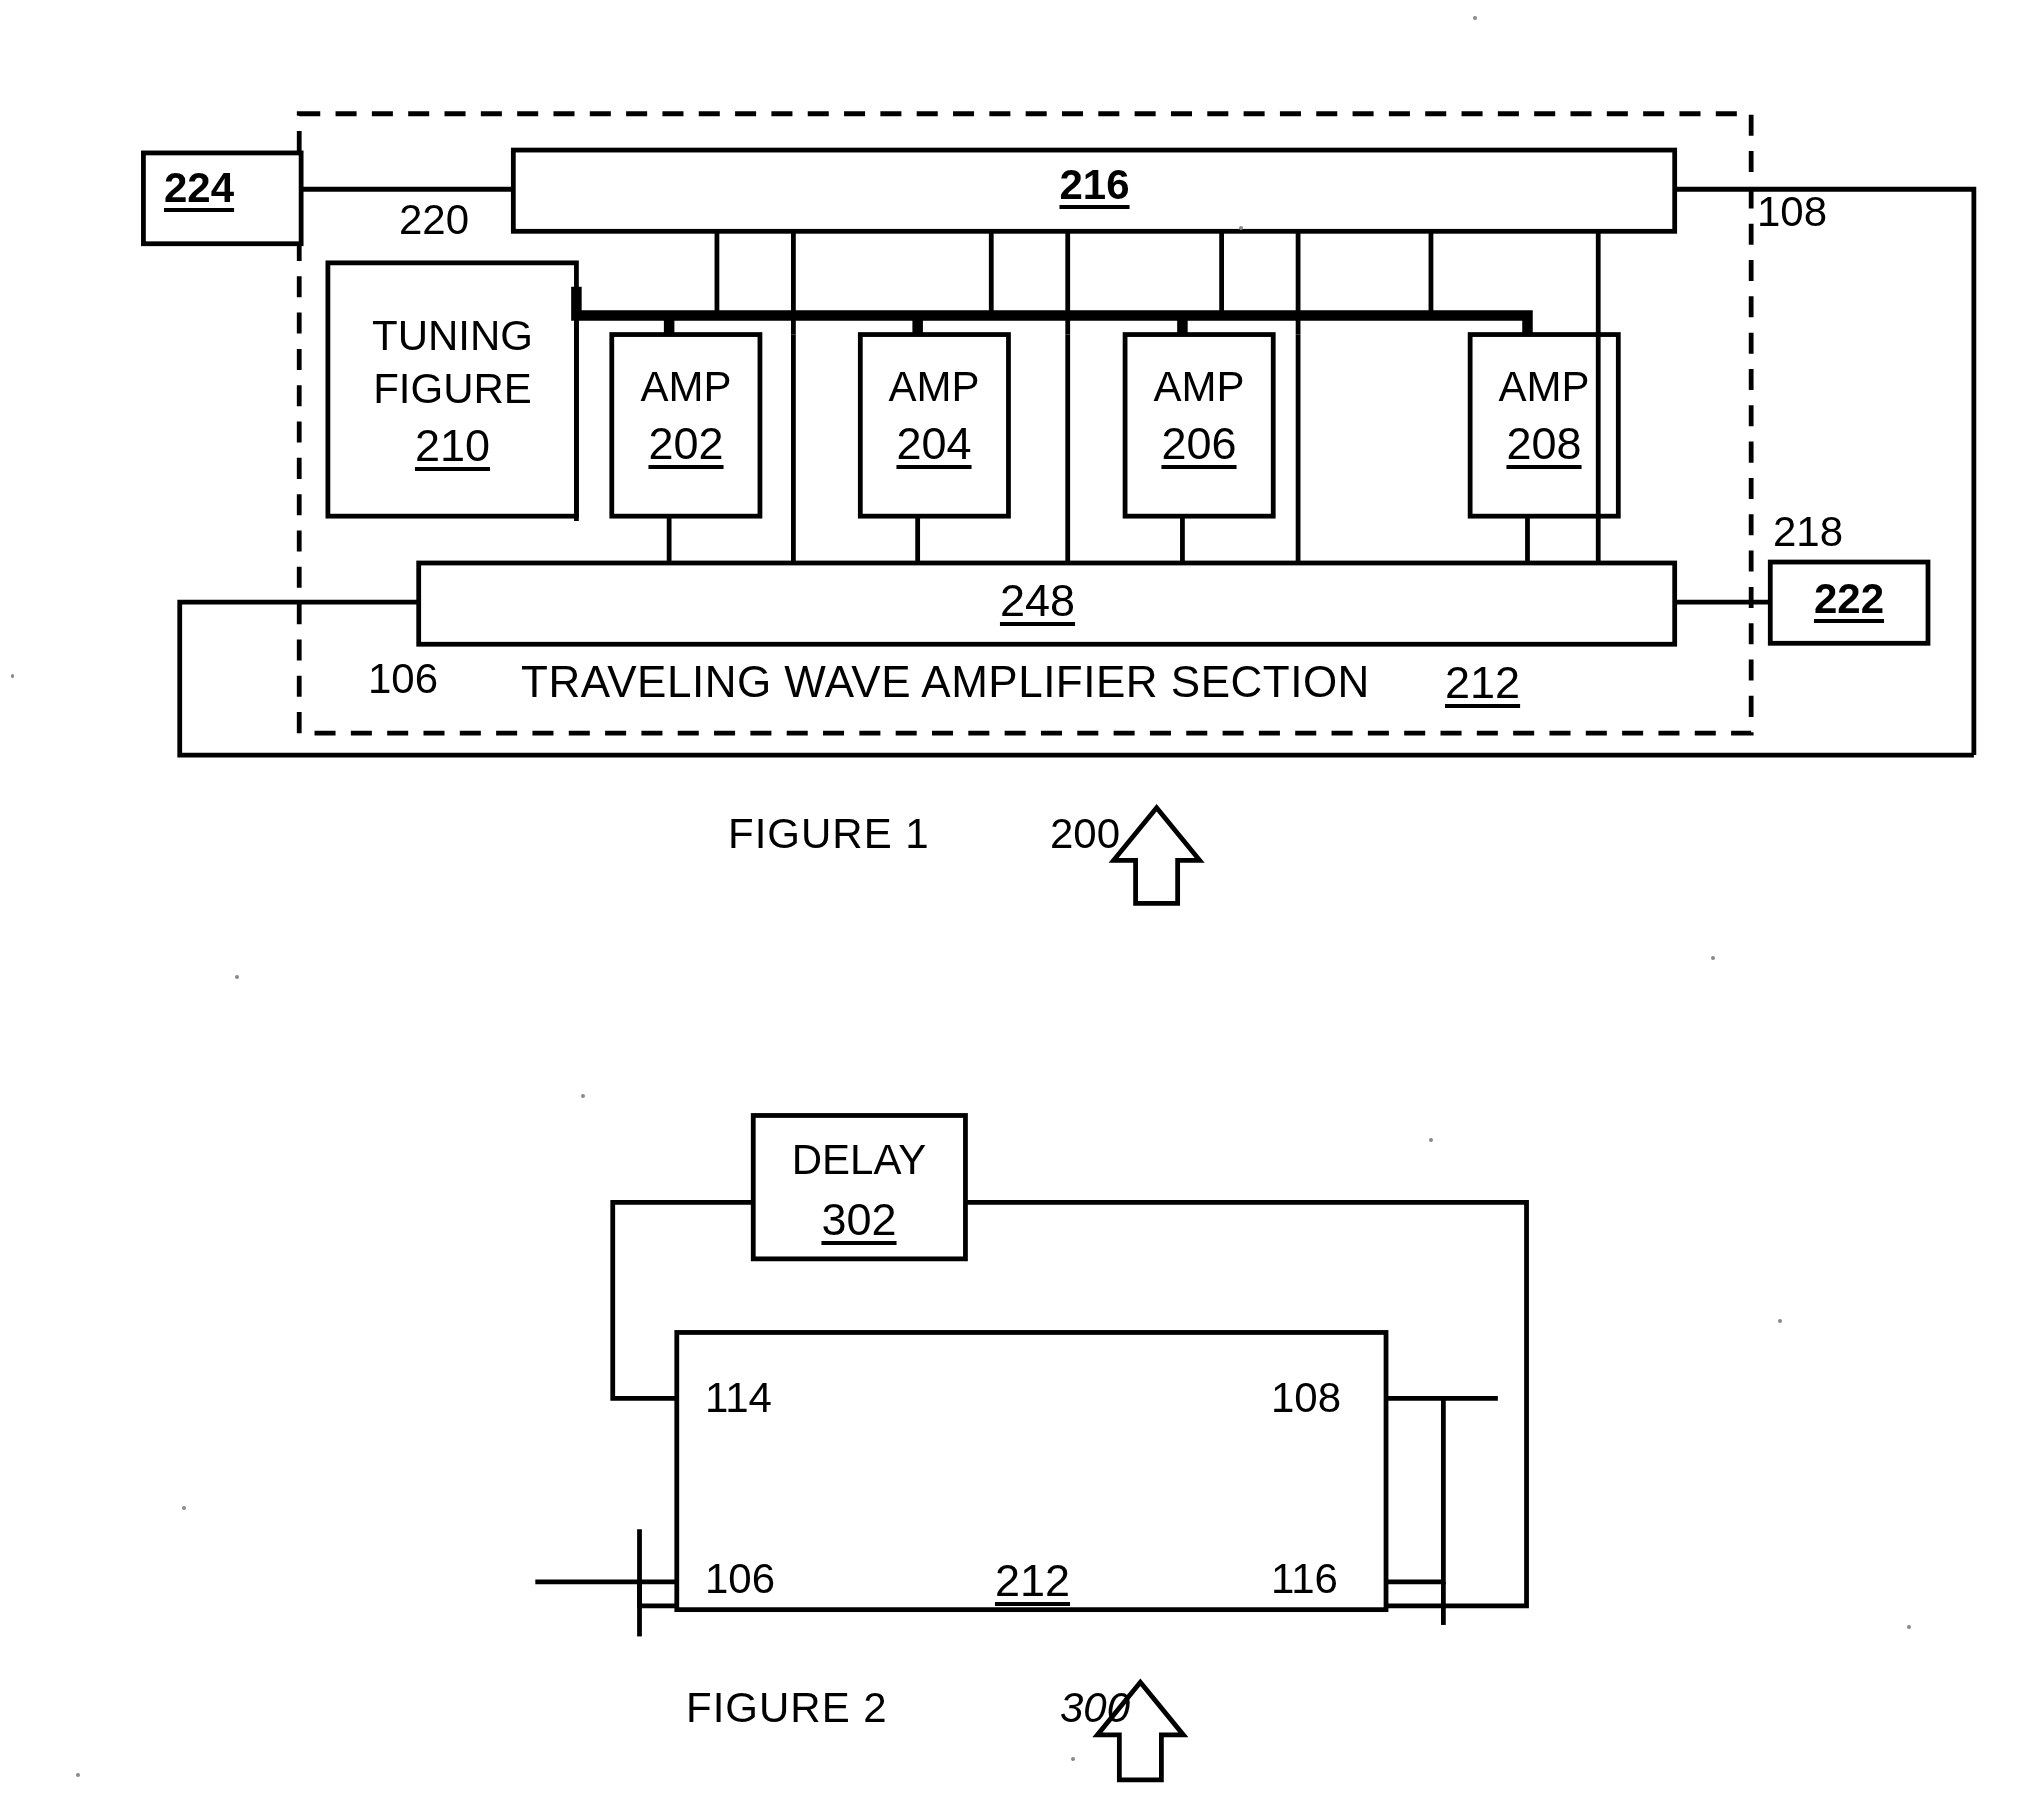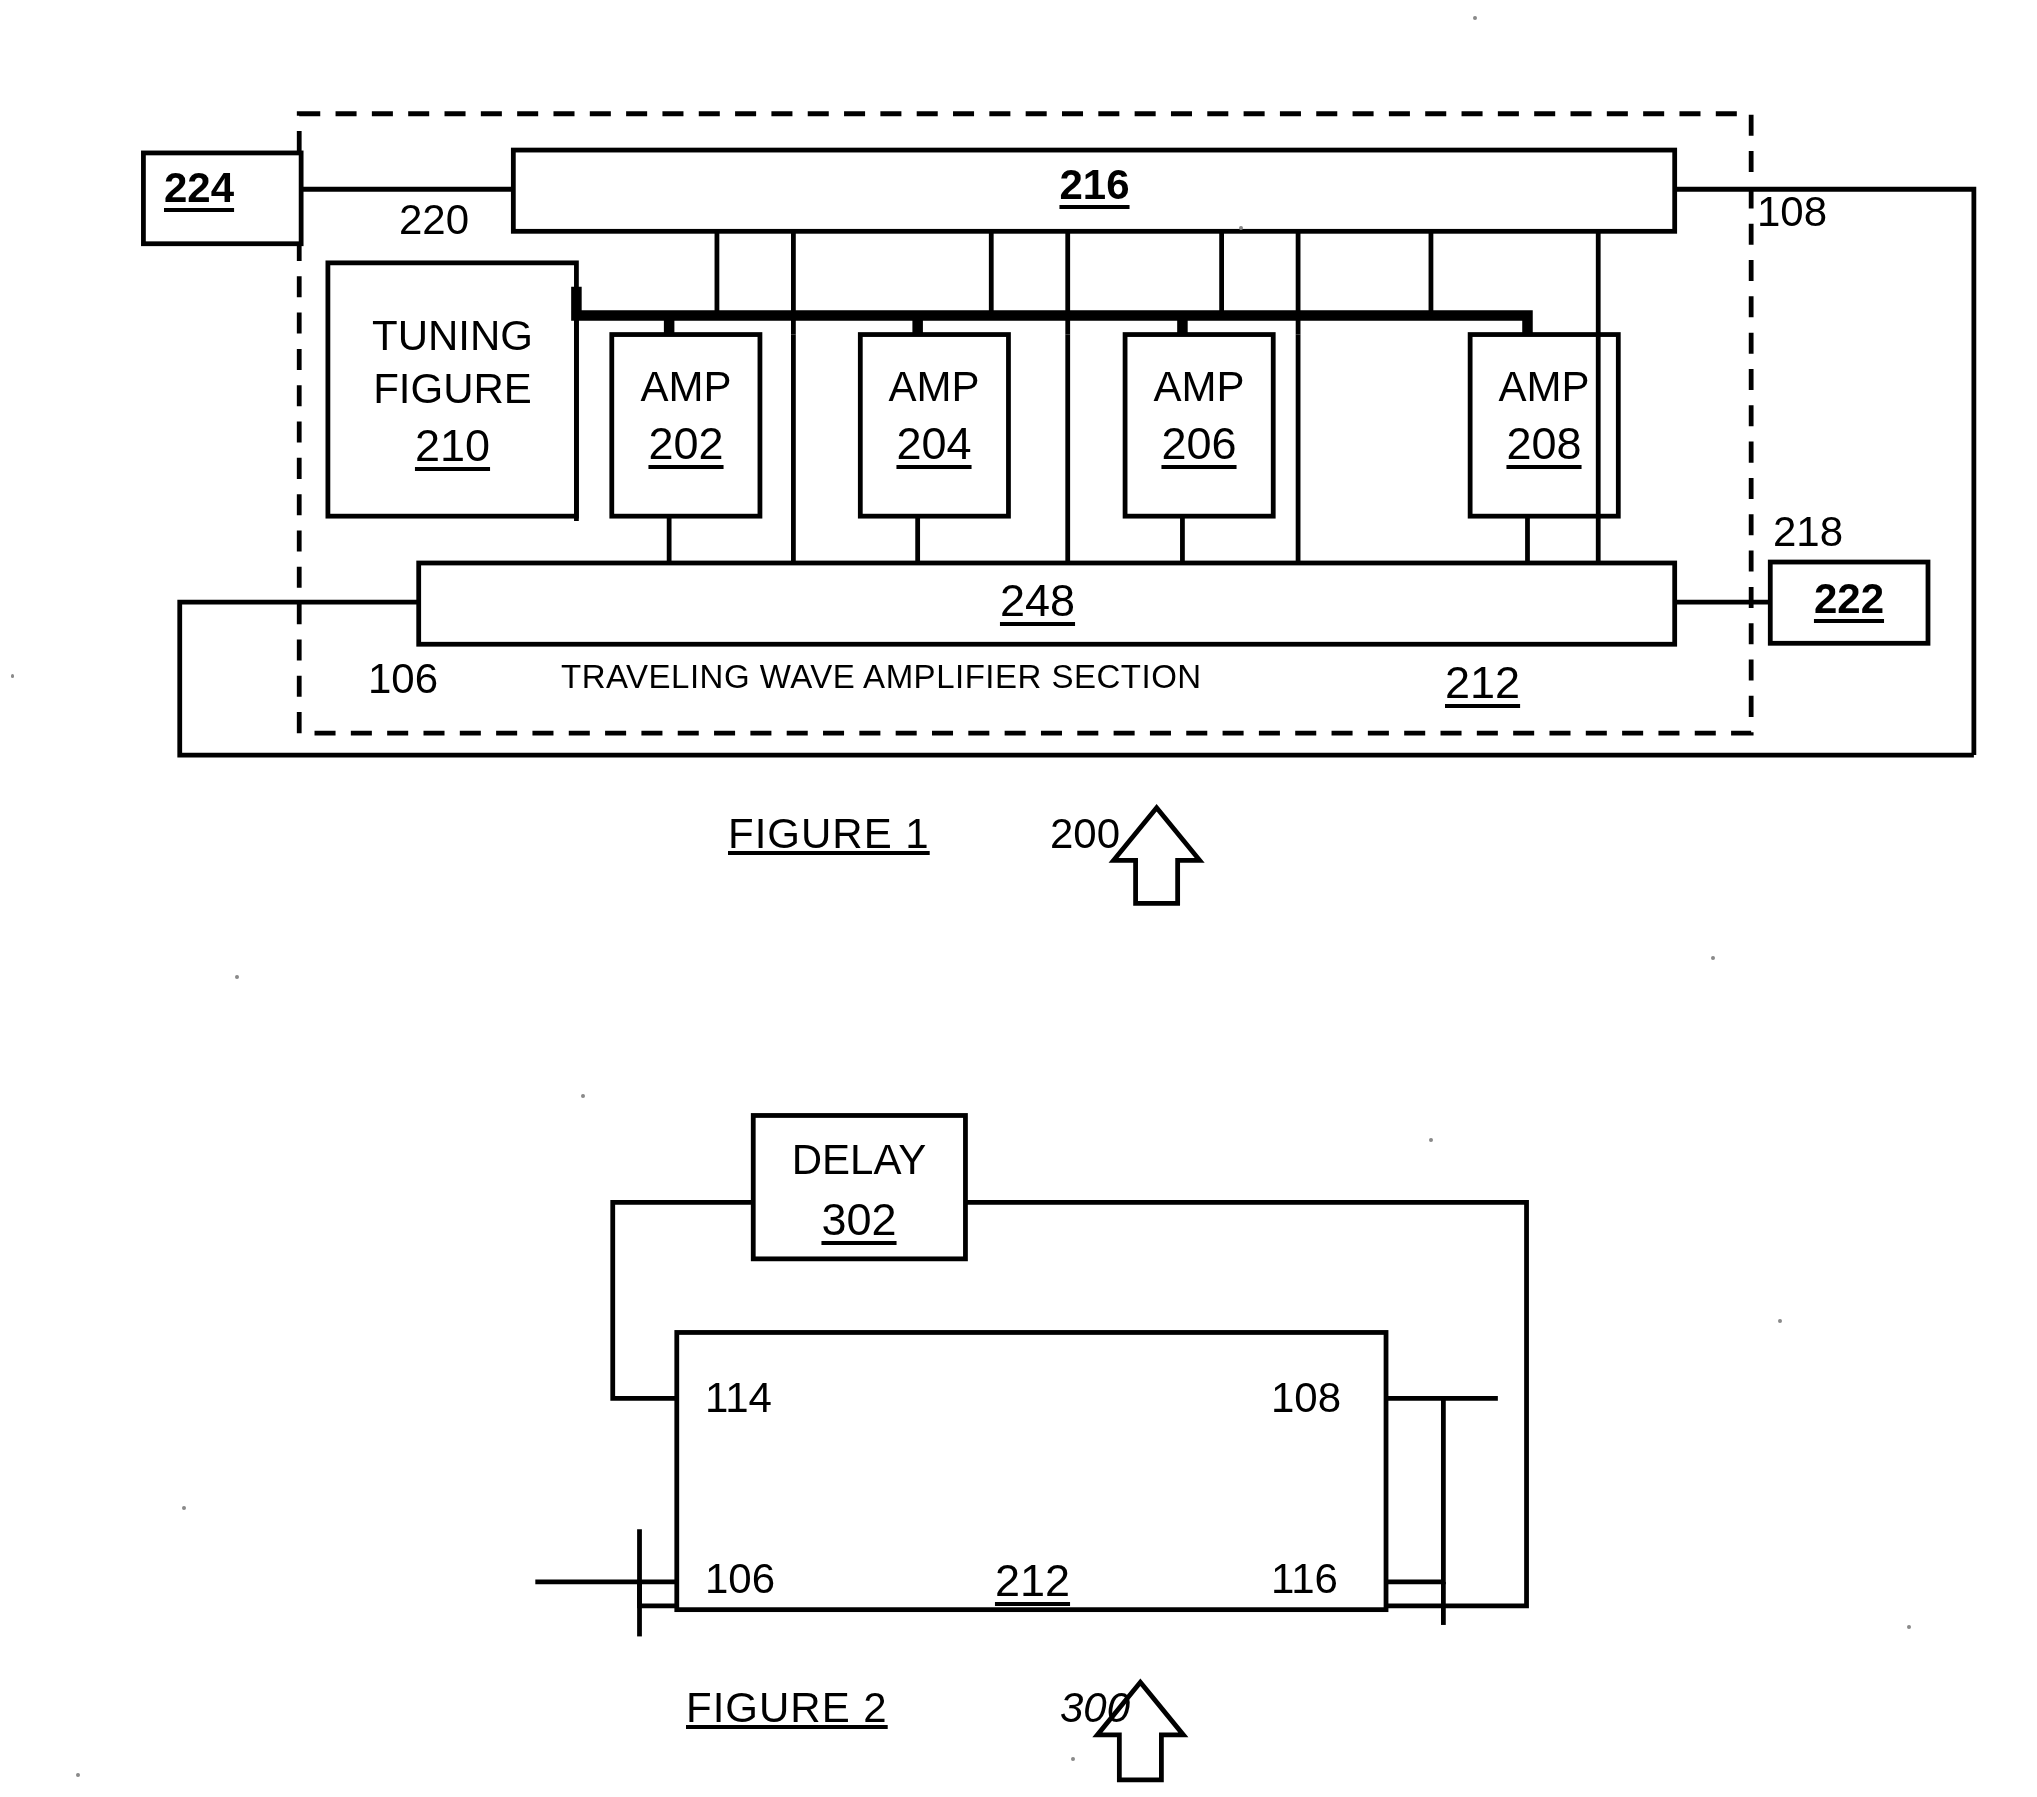--- a/index.html
+++ b/index.html
@@ -45,26 +45,24 @@
     font-size: 42px;
   }
   .ref-ul {
     font-size: 45px;
     text-decoration: underline;
     text-underline-offset: 5.7px;
   }
   .fig-caption {
     font-size: 42px;
     letter-spacing: 1px;
-    text-decoration: underline;
   }
   .section-title {
-    font-size: 33px;
+    font-size: 44px;
     letter-spacing: 0.5px;
-    margin-left: 40px;
   }
   .ctr {
     text-align: center;
   }
   .speck {
     position: absolute;
     background: #8a8a8a;
     width: 3.8px;
     height: 3.8px;
     border-radius: 50%;

